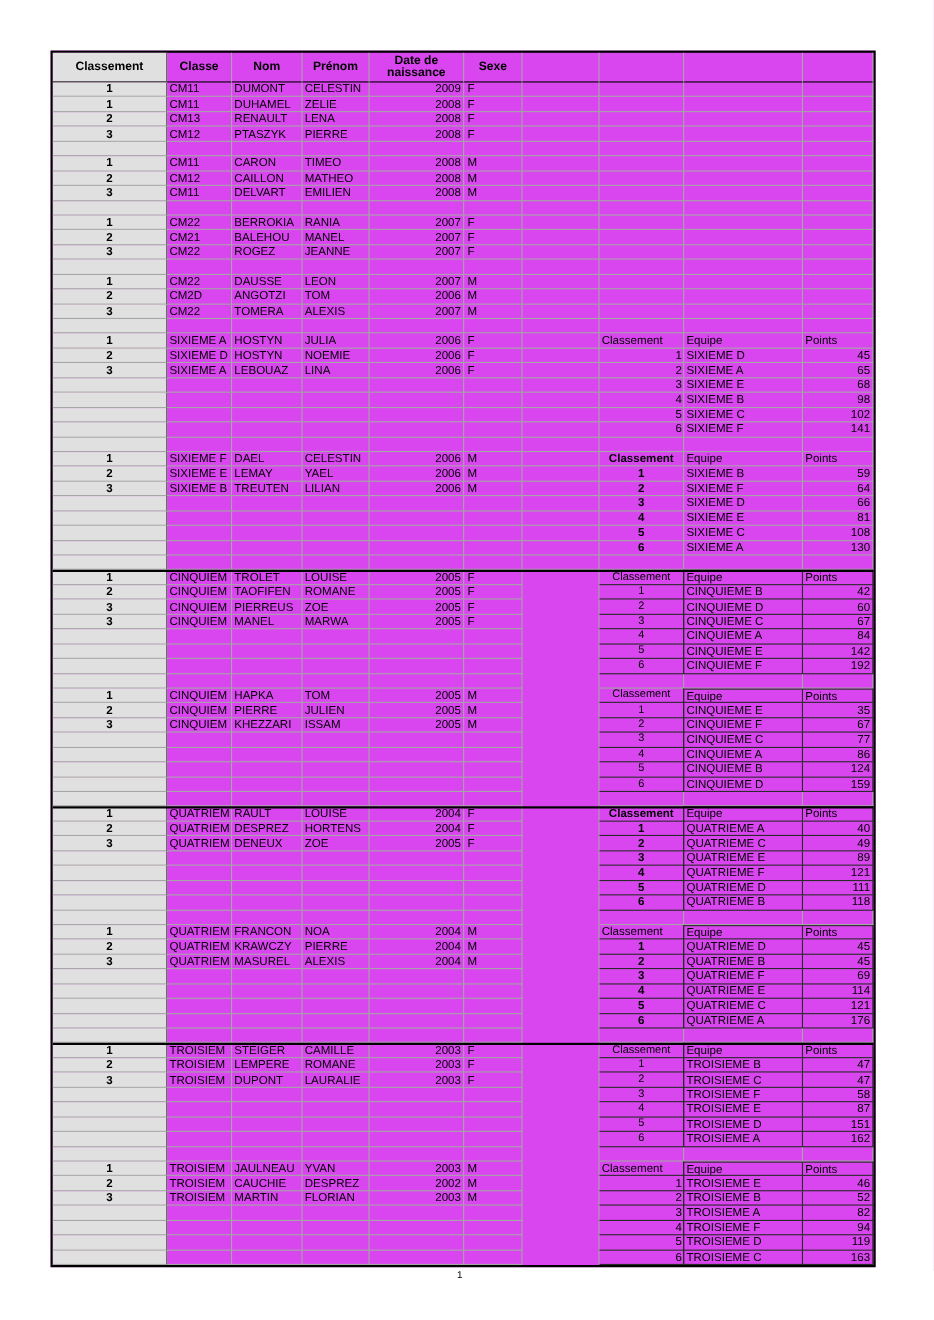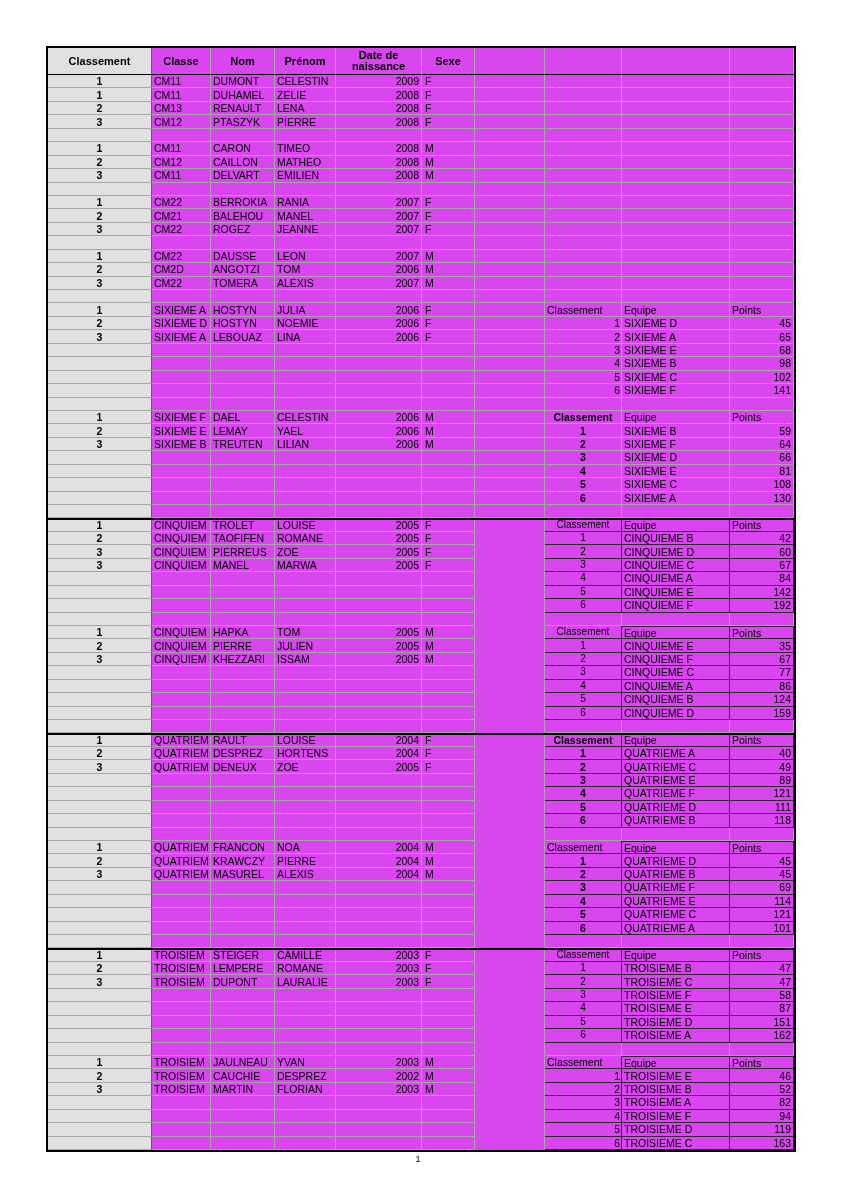--- a/index.html
+++ b/index.html
@@ -692,21 +692,21 @@
       <div class="cell num dark">121</div>
       <div class="cell c0 rank"></div>
       <div class="cell "></div>
       <div class="cell "></div>
       <div class="cell "></div>
       <div class="cell num"></div>
       <div class="cell sx"></div>
       <div class="cell spacer noB"></div>
       <div class="cell rk-bold dark">6</div>
       <div class="cell dark darkL">QUATRIEME A</div>
-      <div class="cell num dark">101</div>
+      <div class="cell num dark">176</div>
       <div class="cell c0 rank"></div>
       <div class="cell "></div>
       <div class="cell "></div>
       <div class="cell "></div>
       <div class="cell num"></div>
       <div class="cell sx"></div>
       <div class="cell spacer noB"></div>
       <div class="cell "></div>
       <div class="cell "></div>
       <div class="cell num"></div>

